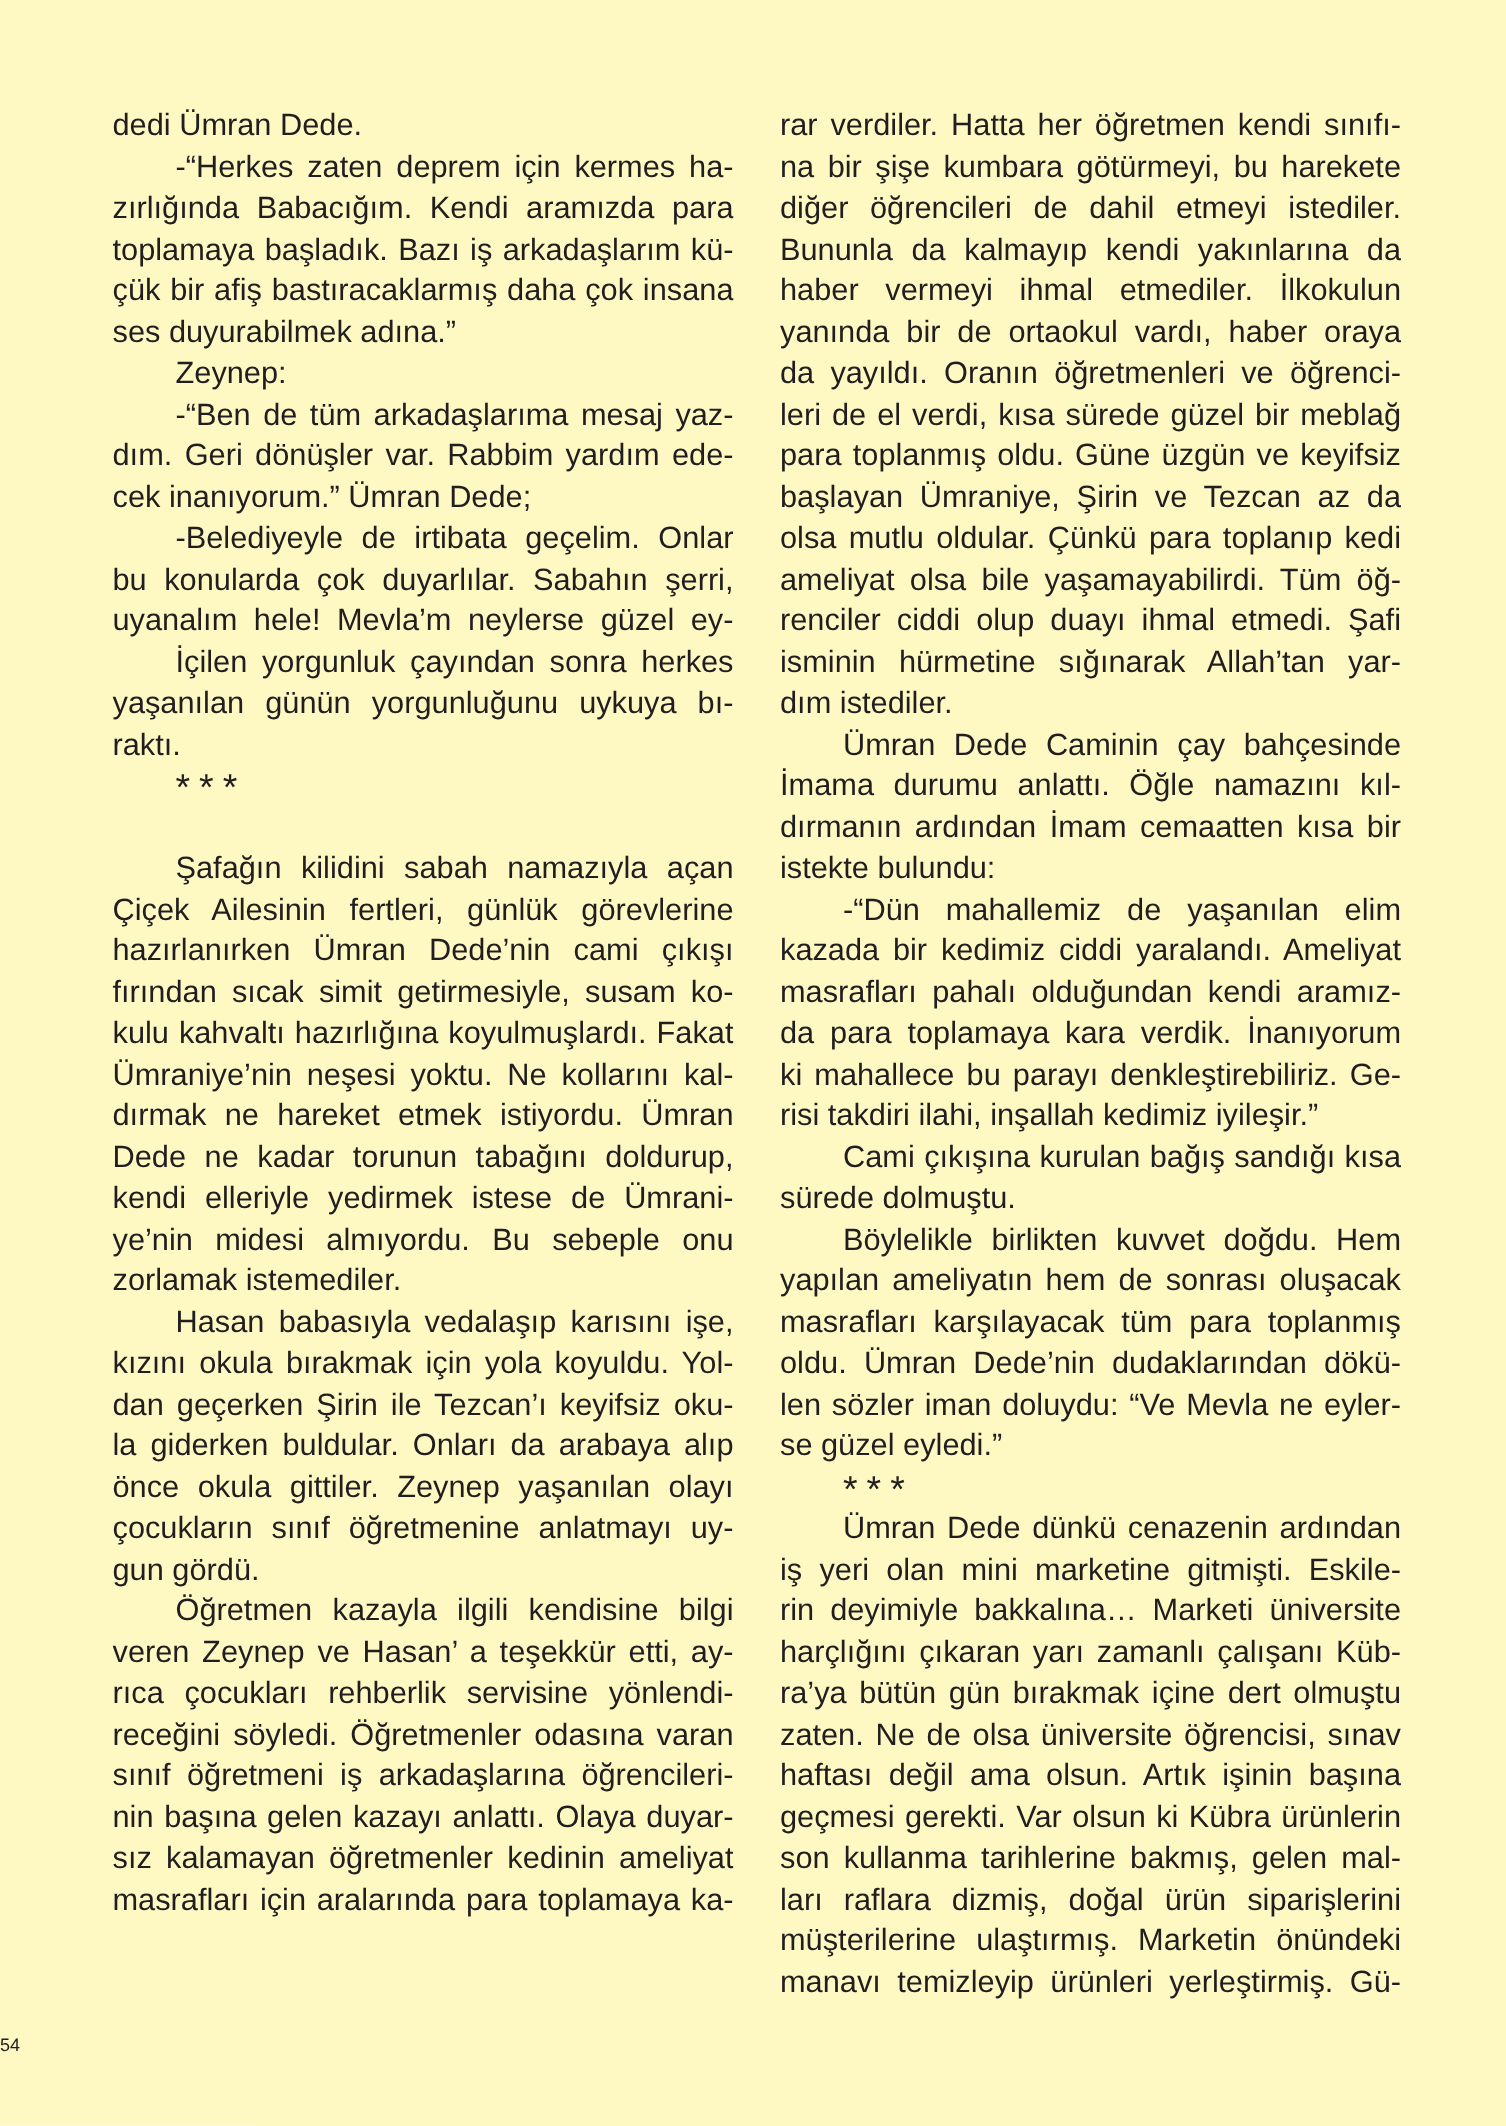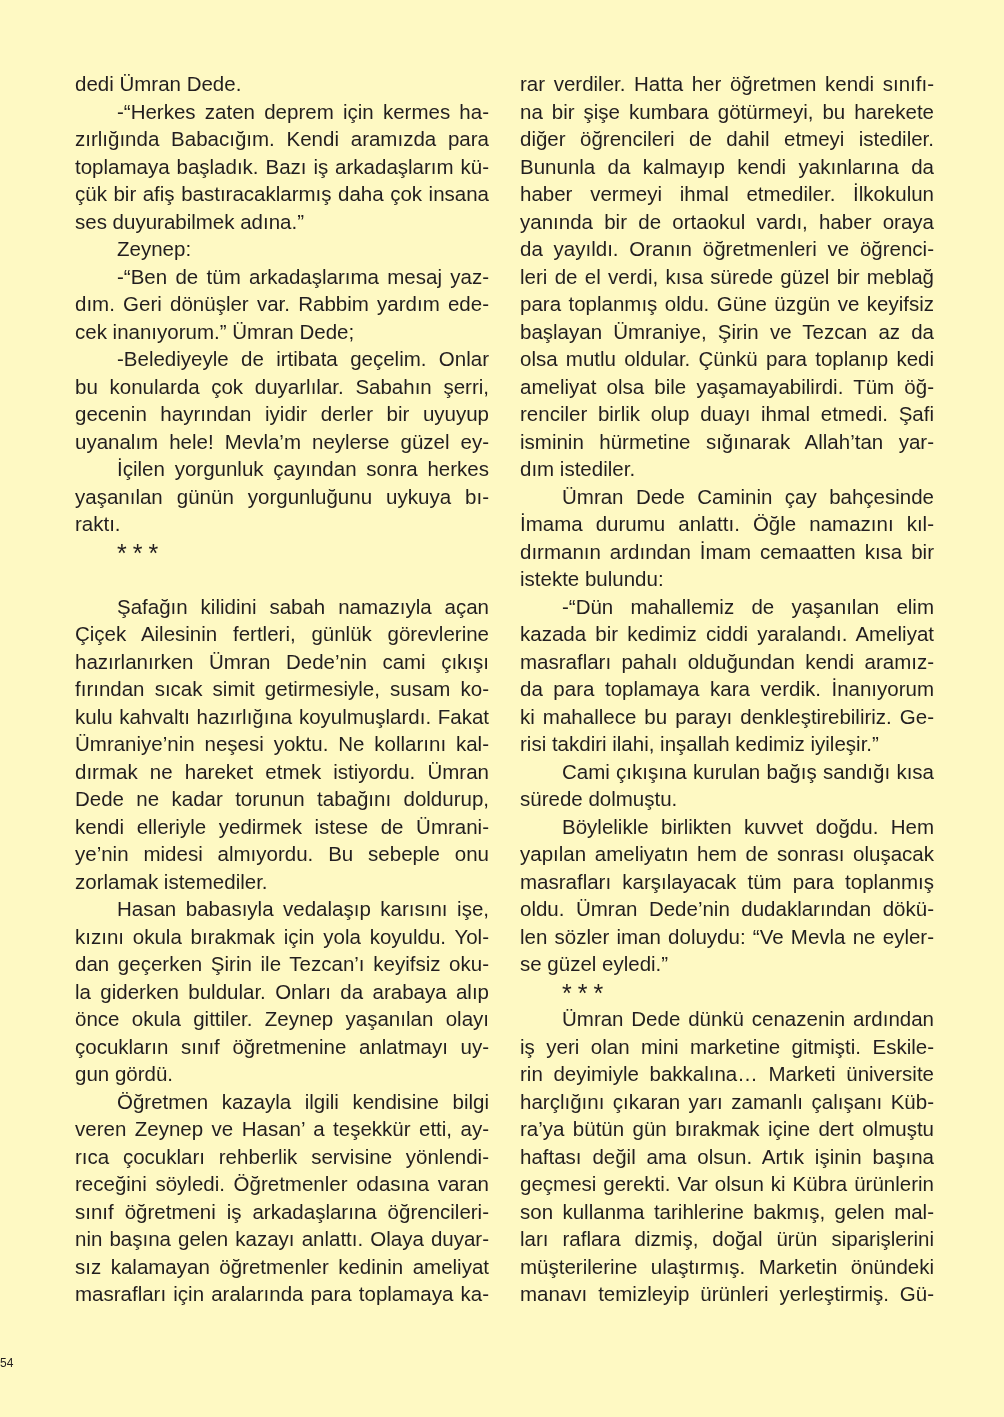--- a/index.html
+++ b/index.html
@@ -71,21 +71,20 @@
         <div class="line fill">zırlığında Babacığım. Kendi aramızda para</div>
         <div class="line fill">toplamaya başladık. Bazı iş arkadaşlarım kü-</div>
         <div class="line fill">çük bir afiş bastıracaklarmış daha çok insana</div>
         <div class="line">ses duyurabilmek adına.”</div>
         <div class="line indent">Zeynep:</div>
         <div class="line indent fill">-“Ben de tüm arkadaşlarıma mesaj yaz-</div>
         <div class="line fill">dım. Geri dönüşler var. Rabbim yardım ede-</div>
         <div class="line">cek inanıyorum.” Ümran Dede;</div>
         <div class="line indent fill">-Belediyeyle de irtibata geçelim. Onlar</div>
         <div class="line fill">bu konularda çok duyarlılar. Sabahın şerri,</div>
-        <div class="line fill">gecenin hayrından iyidir derler bir uyuyup</div>
         <div class="line fill">uyanalım hele! Mevla’m neylerse güzel ey-</div>
         <div class="line indent fill">İçilen yorgunluk çayından sonra herkes</div>
         <div class="line fill">yaşanılan günün yorgunluğunu uykuya bı-</div>
         <div class="line">raktı.</div>
         <div class="line indent stars">***</div>
         <div class="line"></div>
         <div class="line indent fill">Şafağın kilidini sabah namazıyla açan</div>
         <div class="line fill">Çiçek Ailesinin fertleri, günlük görevlerine</div>
         <div class="line fill">hazırlanırken Ümran Dede’nin cami çıkışı</div>
         <div class="line fill">fırından sıcak simit getirmesiyle, susam ko-</div>
@@ -118,21 +117,21 @@
         <div class="line fill">diğer öğrencileri de dahil etmeyi istediler.</div>
         <div class="line fill">Bununla da kalmayıp kendi yakınlarına da</div>
         <div class="line fill">haber vermeyi ihmal etmediler. İlkokulun</div>
         <div class="line fill">yanında bir de ortaokul vardı, haber oraya</div>
         <div class="line fill">da yayıldı. Oranın öğretmenleri ve öğrenci-</div>
         <div class="line fill">leri de el verdi, kısa sürede güzel bir meblağ</div>
         <div class="line fill">para toplanmış oldu. Güne üzgün ve keyifsiz</div>
         <div class="line fill">başlayan Ümraniye, Şirin ve Tezcan az da</div>
         <div class="line fill">olsa mutlu oldular. Çünkü para toplanıp kedi</div>
         <div class="line fill">ameliyat olsa bile yaşamayabilirdi. Tüm öğ-</div>
-        <div class="line fill">renciler birlik olup duayı ihmal etmedi. Şafi</div>
+        <div class="line fill">renciler ciddi olup duayı ihmal etmedi. Şafi</div>
         <div class="line fill">isminin hürmetine sığınarak Allah’tan yar-</div>
         <div class="line">dım istediler.</div>
         <div class="line indent fill">Ümran Dede Caminin çay bahçesinde</div>
         <div class="line fill">İmama durumu anlattı. Öğle namazını kıl-</div>
         <div class="line fill">dırmanın ardından İmam cemaatten kısa bir</div>
         <div class="line">istekte bulundu:</div>
         <div class="line indent fill">-“Dün mahallemiz de yaşanılan elim</div>
         <div class="line fill">kazada bir kedimiz ciddi yaralandı. Ameliyat</div>
         <div class="line fill">masrafları pahalı olduğundan kendi aramız-</div>
         <div class="line fill">da para toplamaya kara verdik. İnanıyorum</div>
@@ -145,20 +144,21 @@
         <div class="line fill">masrafları karşılayacak tüm para toplanmış</div>
         <div class="line fill">oldu. Ümran Dede’nin dudaklarından dökü-</div>
         <div class="line fill">len sözler iman doluydu: “Ve Mevla ne eyler-</div>
         <div class="line">se güzel eyledi.”</div>
         <div class="line indent stars">***</div>
         <div class="line indent fill">Ümran Dede dünkü cenazenin ardından</div>
         <div class="line fill">iş yeri olan mini marketine gitmişti. Eskile-</div>
         <div class="line fill">rin deyimiyle bakkalına… Marketi üniversite</div>
         <div class="line fill">harçlığını çıkaran yarı zamanlı çalışanı Küb-</div>
         <div class="line fill">ra’ya bütün gün bırakmak içine dert olmuştu</div>
+        <div class="line fill">zaten. Ne de olsa üniversite öğrencisi, sınav</div>
         <div class="line fill">haftası değil ama olsun. Artık işinin başına</div>
         <div class="line fill">geçmesi gerekti. Var olsun ki Kübra ürünlerin</div>
         <div class="line fill">son kullanma tarihlerine bakmış, gelen mal-</div>
         <div class="line fill">ları raflara dizmiş, doğal ürün siparişlerini</div>
         <div class="line fill">müşterilerine ulaştırmış. Marketin önündeki</div>
         <div class="line fill">manavı temizleyip ürünleri yerleştirmiş. Gü-</div>
       </div>
   </div>
   <div class="pagenum">54</div>
 </div>

